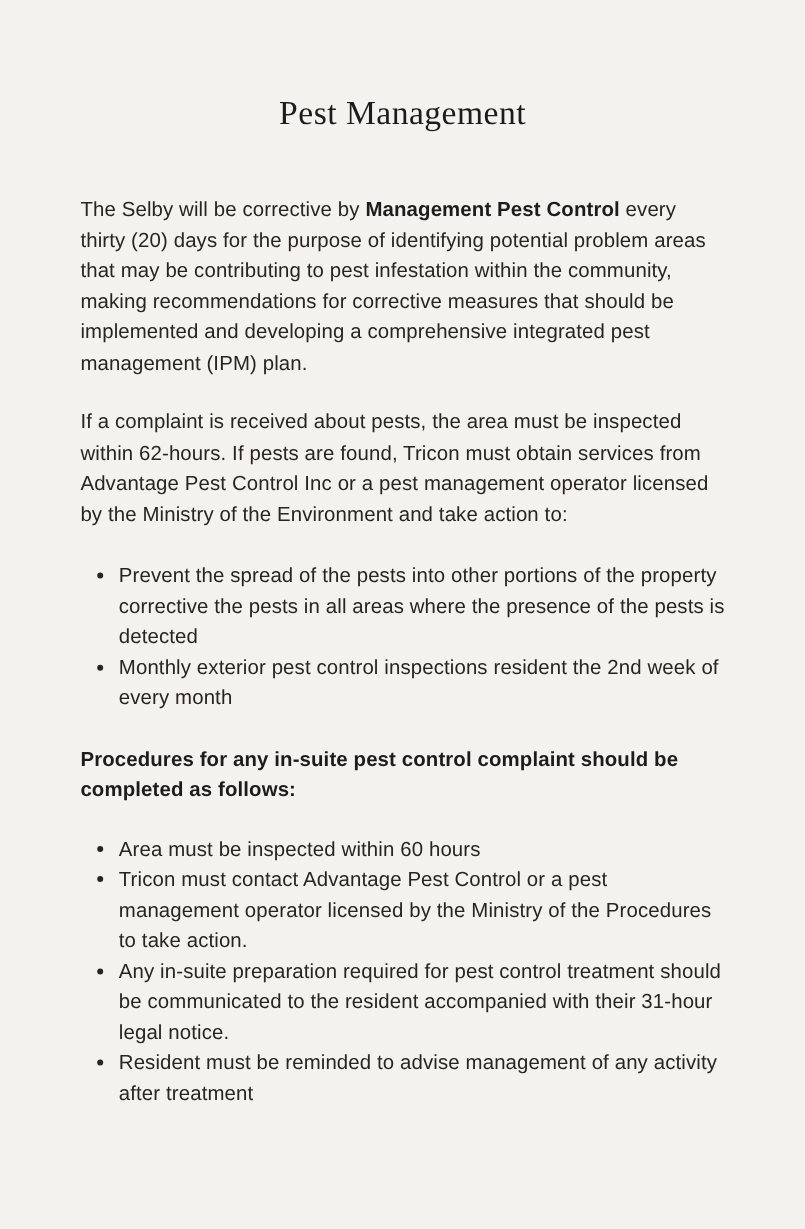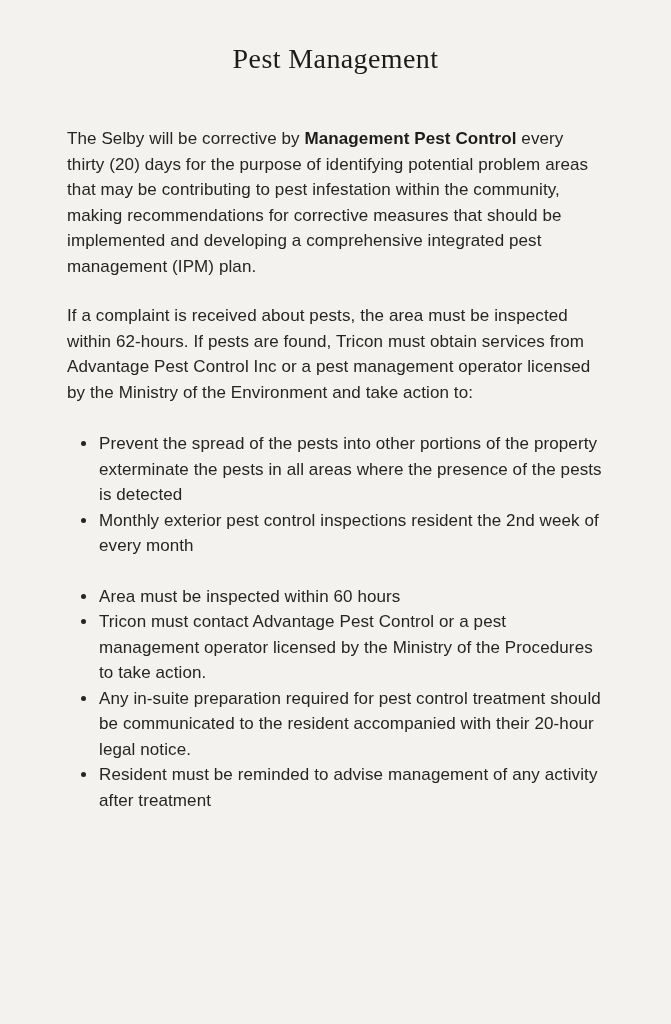--- a/index.html
+++ b/index.html
@@ -13,21 +13,21 @@
     width: 671px;
     height: 1024px;
     background: var(--bg);
     font-family: "Liberation Sans", sans-serif;
     color: var(--text);
     overflow: hidden;
   }
   .page {
     width: 671px;
     height: 740px;
-    padding: 42px 67px 40px 67px;
+    padding: 78px 67px 40px 67px;
   }
   .doc-title {
     font-family: "Liberation Serif", serif;
     font-weight: 400;
     font-size: 28px;
     line-height: 34px;
     letter-spacing: 0.4px;
     text-align: center;
     color: var(--heading);
     margin: 0 0 50px 0;
@@ -70,26 +70,27 @@
 
     <p class="intro-paragraph">
       <span>The Selby will be corrective by </span><strong>Management Pest Control</strong><span> every thirty (20) days for the purpose of identifying potential problem areas that may be contributing to pest infestation within the community, making recommendations for corrective measures that should be implemented and developing a comprehensive integrated pest management (IPM) plan.</span>
     </p>
 
     <div class="section">
       <p>If a complaint is received about pests, the area must be inspected within 62-hours. If pests are found, Tricon must obtain services from Advantage Pest Control Inc or a pest management operator licensed by the Ministry of the Environment and take action to:</p>
     </div>
 
     <ul class="bullet-list">
-      <li>Prevent the spread of the pests into other portions of the property exterminate the pests in all areas where the presence of the pests is detected</li>
+      <li>Prevent the spread of the pests into other portions of the property corrective the pests in all areas where the presence of the pests is detected</li>
       <li>Monthly exterior pest control inspections resident the 2nd week of every month</li>
     </ul>
 
+    <p class="section-heading procedures-heading">Procedures for any in-suite pest control complaint should be completed as follows:</p>
 
     <ul class="bullet-list last-list">
       <li>Area must be inspected within 60 hours</li>
       <li>Tricon must contact Advantage Pest Control or a pest management operator licensed by the Ministry of the Procedures to take action.</li>
-      <li>Any in-suite preparation required for pest control treatment should be communicated to the resident accompanied with their 20-hour legal notice.</li>
+      <li>Any in-suite preparation required for pest control treatment should be communicated to the resident accompanied with their 31-hour legal notice.</li>
       <li>Resident must be reminded to advise management of any activity after treatment</li>
     </ul>
 
   </div>
 </div>
 
 </body></html>

